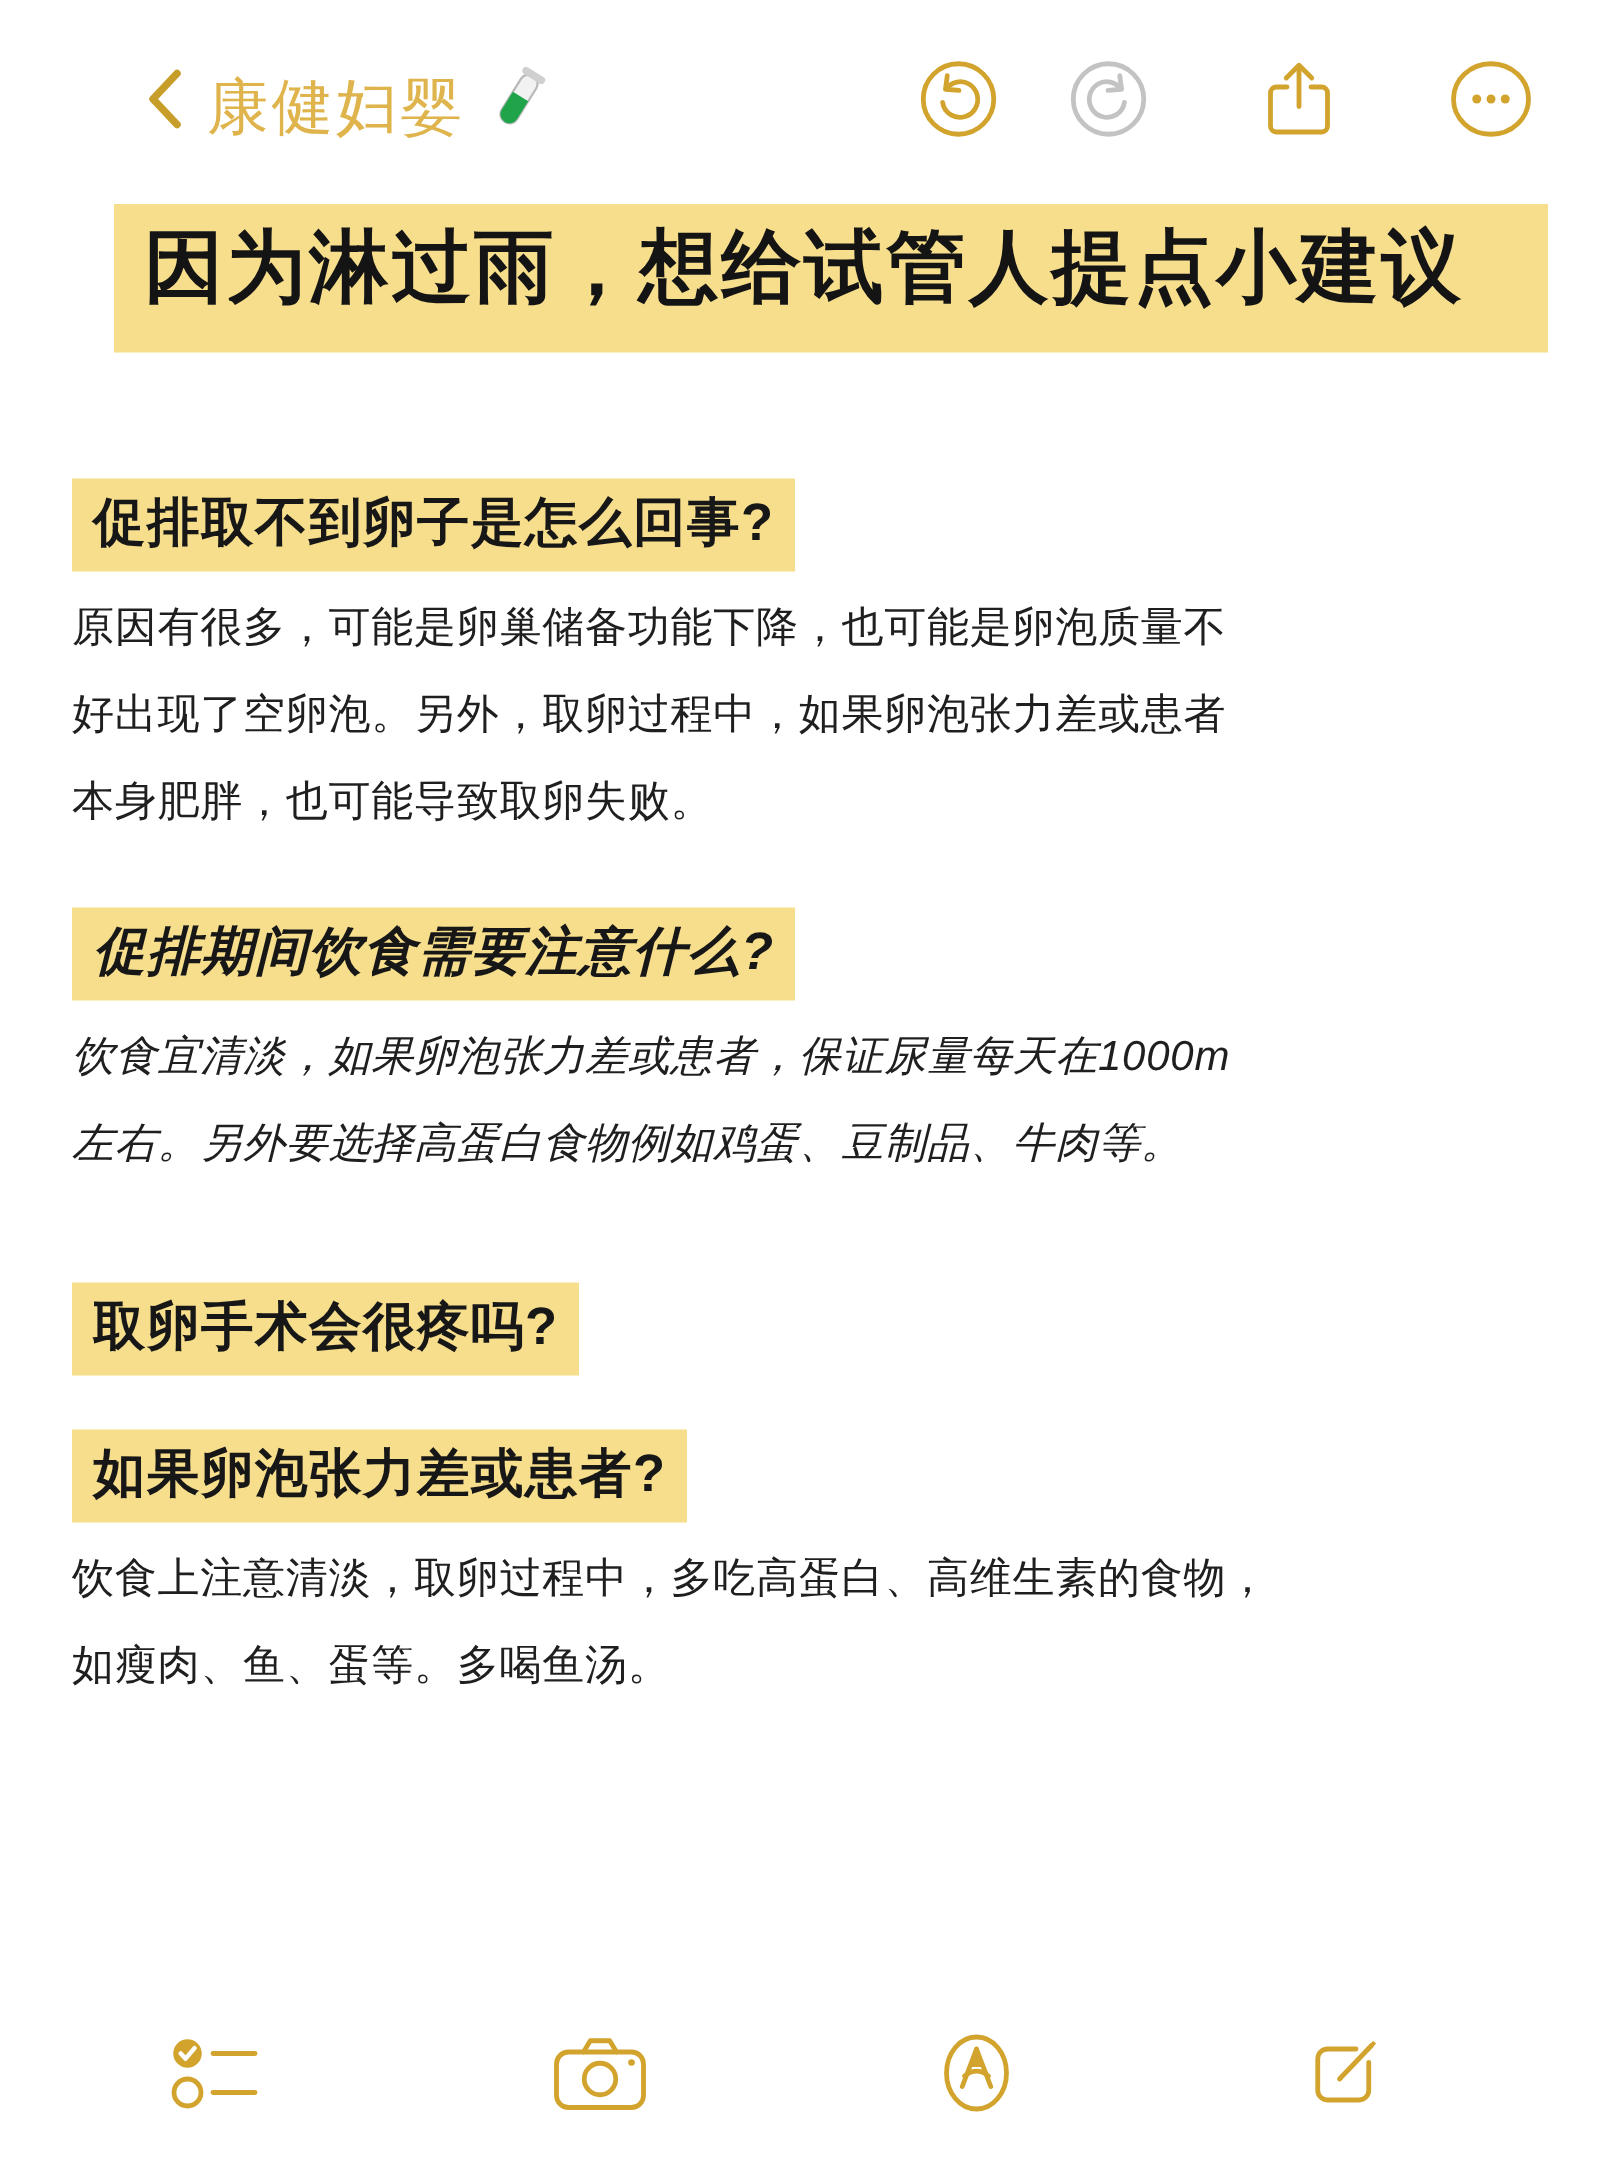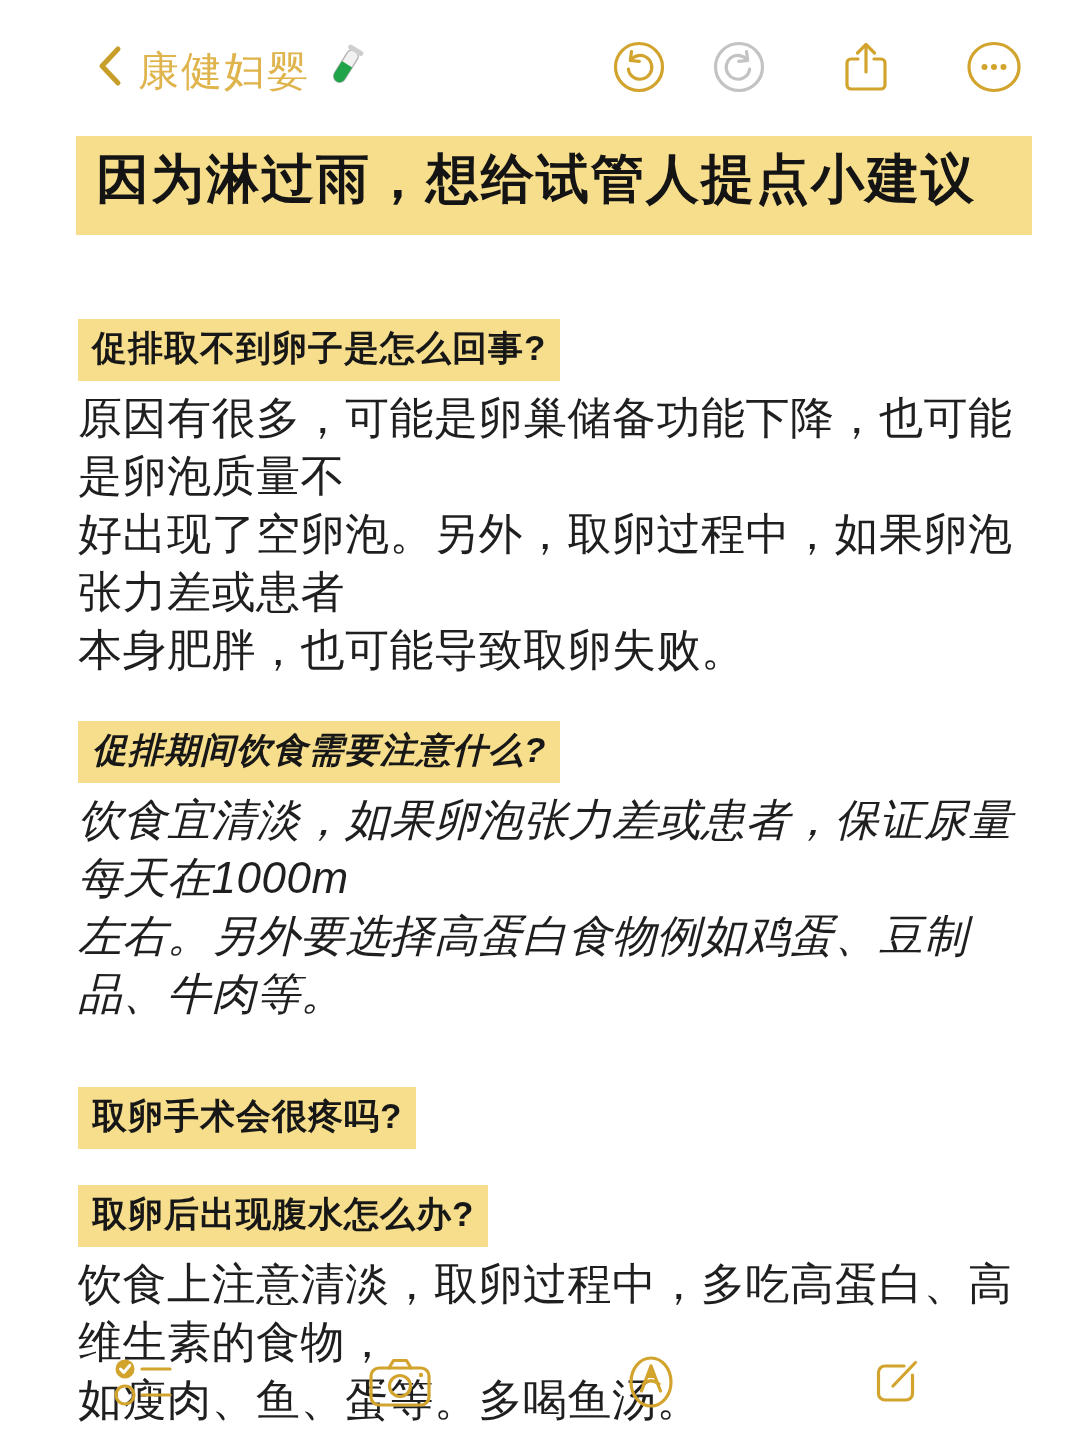--- a/index.html
+++ b/index.html
@@ -44,32 +44,32 @@
     display: block;
     margin: 36px 48px 0 76px;
     padding: 12px 20px 24px;
     font-size: 53px;
     font-weight: 700;
     letter-spacing: 2px;
     line-height: 1.18;
     color: #141414;
     white-space: nowrap;
   }
-  .sec { margin-left: 78px; margin-right: 36px; }
+  .sec { margin-left: 48px; margin-right: 36px; }
   .sec h2 {
     display: inline-block;
     padding: 6px 14px 9px;
     font-size: 35px;
     font-weight: 700;
     color: #171717;
     letter-spacing: 1px;
   }
   .ans {
     margin-top: 8px;
-    font-size: 44px;
+    font-size: 28px;
     line-height: 58px;
     letter-spacing: 0.5px;
     white-space: pre-wrap;
     color: #1f1f1f;
     width: 960px;
   }
   .s1 { margin-top: 84px; }
   .s2 { margin-top: 42px; font-style: italic; }
   .s3 { margin-top: 64px; }
   .s4 { margin-top: 36px; }
@@ -168,21 +168,21 @@
       <h2 class="hl">促排期间饮食需要注意什么?</h2>
       <p class="ans">饮食宜清淡，如果卵泡张力差或患者，保证尿量每天在1000m
 左右。另外要选择高蛋白食物例如鸡蛋、豆制品、牛肉等。</p>
     </section>
 
     <section class="sec s3">
       <h2 class="hl">取卵手术会很疼吗?</h2>
     </section>
 
     <section class="sec s4">
-      <h2 class="hl">取卵后出现腹水怎么办?</h2>
+      <h2 class="hl">如果卵泡张力差或患者?</h2>
       <p class="ans">饮食上注意清淡，取卵过程中，多吃高蛋白、高维生素的食物，
 如瘦肉、鱼、蛋等。多喝鱼汤。</p>
     </section>
   </main>
 
   <footer class="toolbar">
     <button>
       <span>
         <svg width="66" height="58" viewBox="0 0 66 58">
           <circle class="gold" cx="13" cy="16" r="9.5"></circle>

